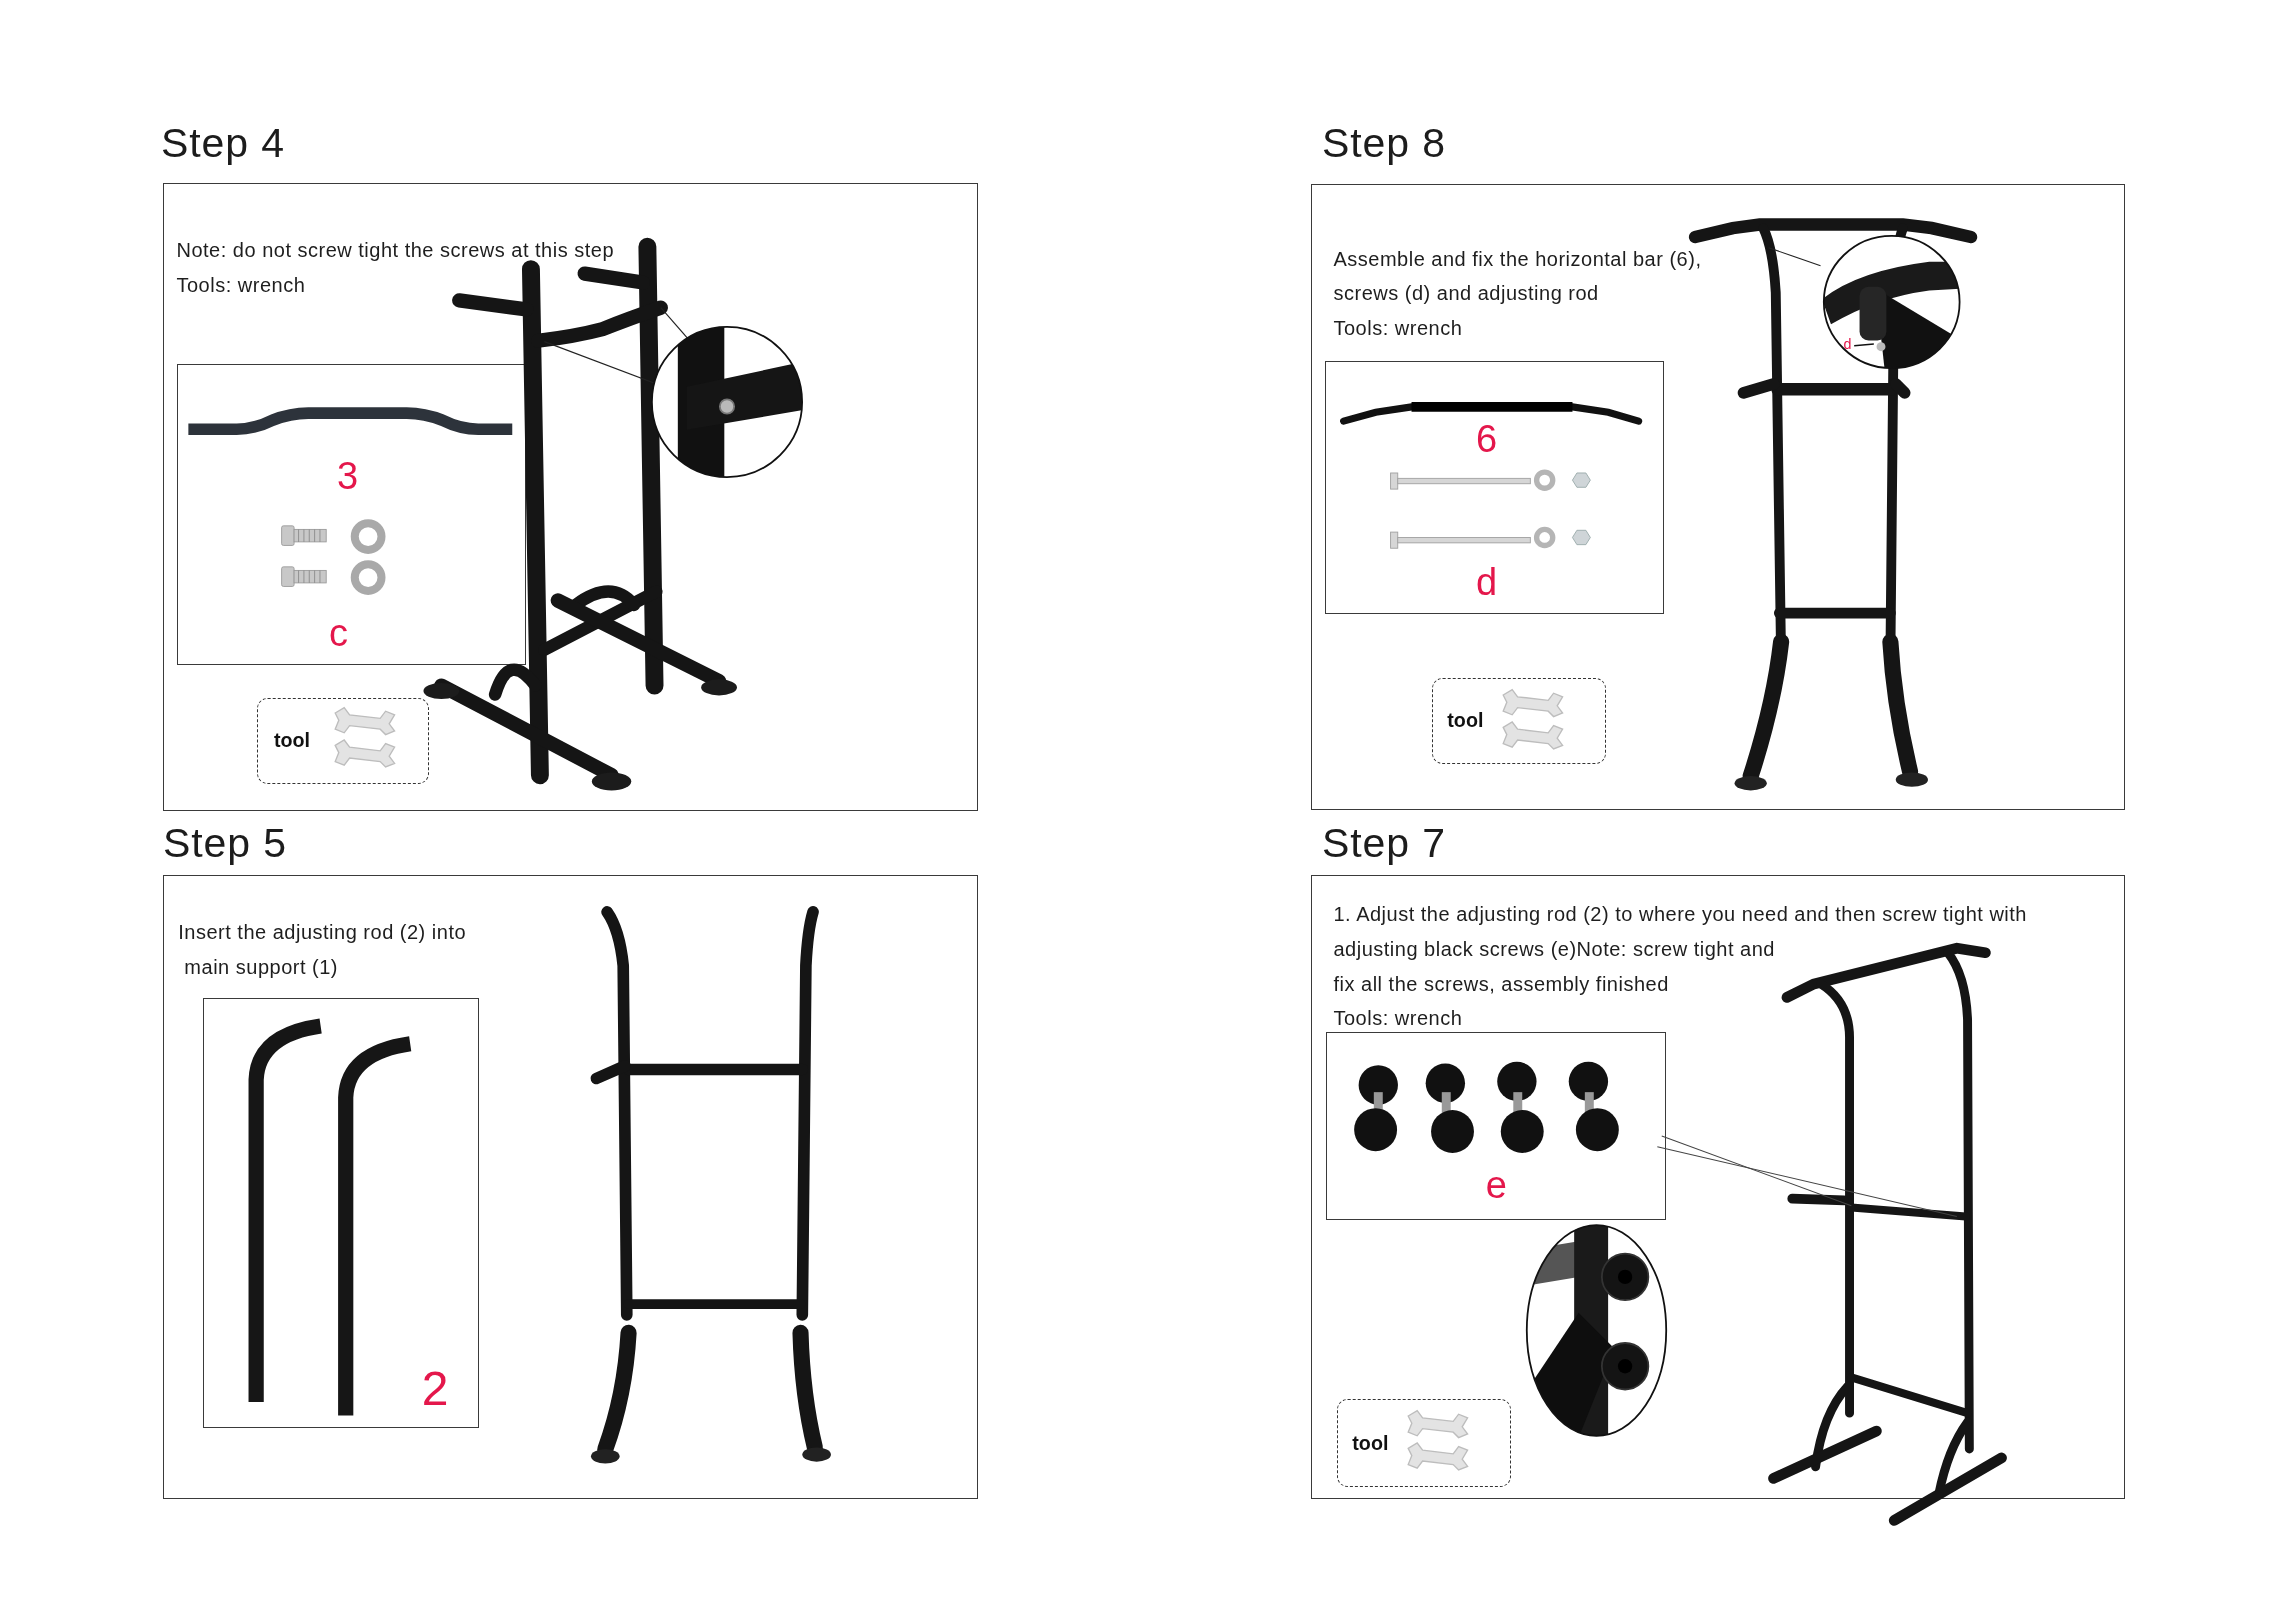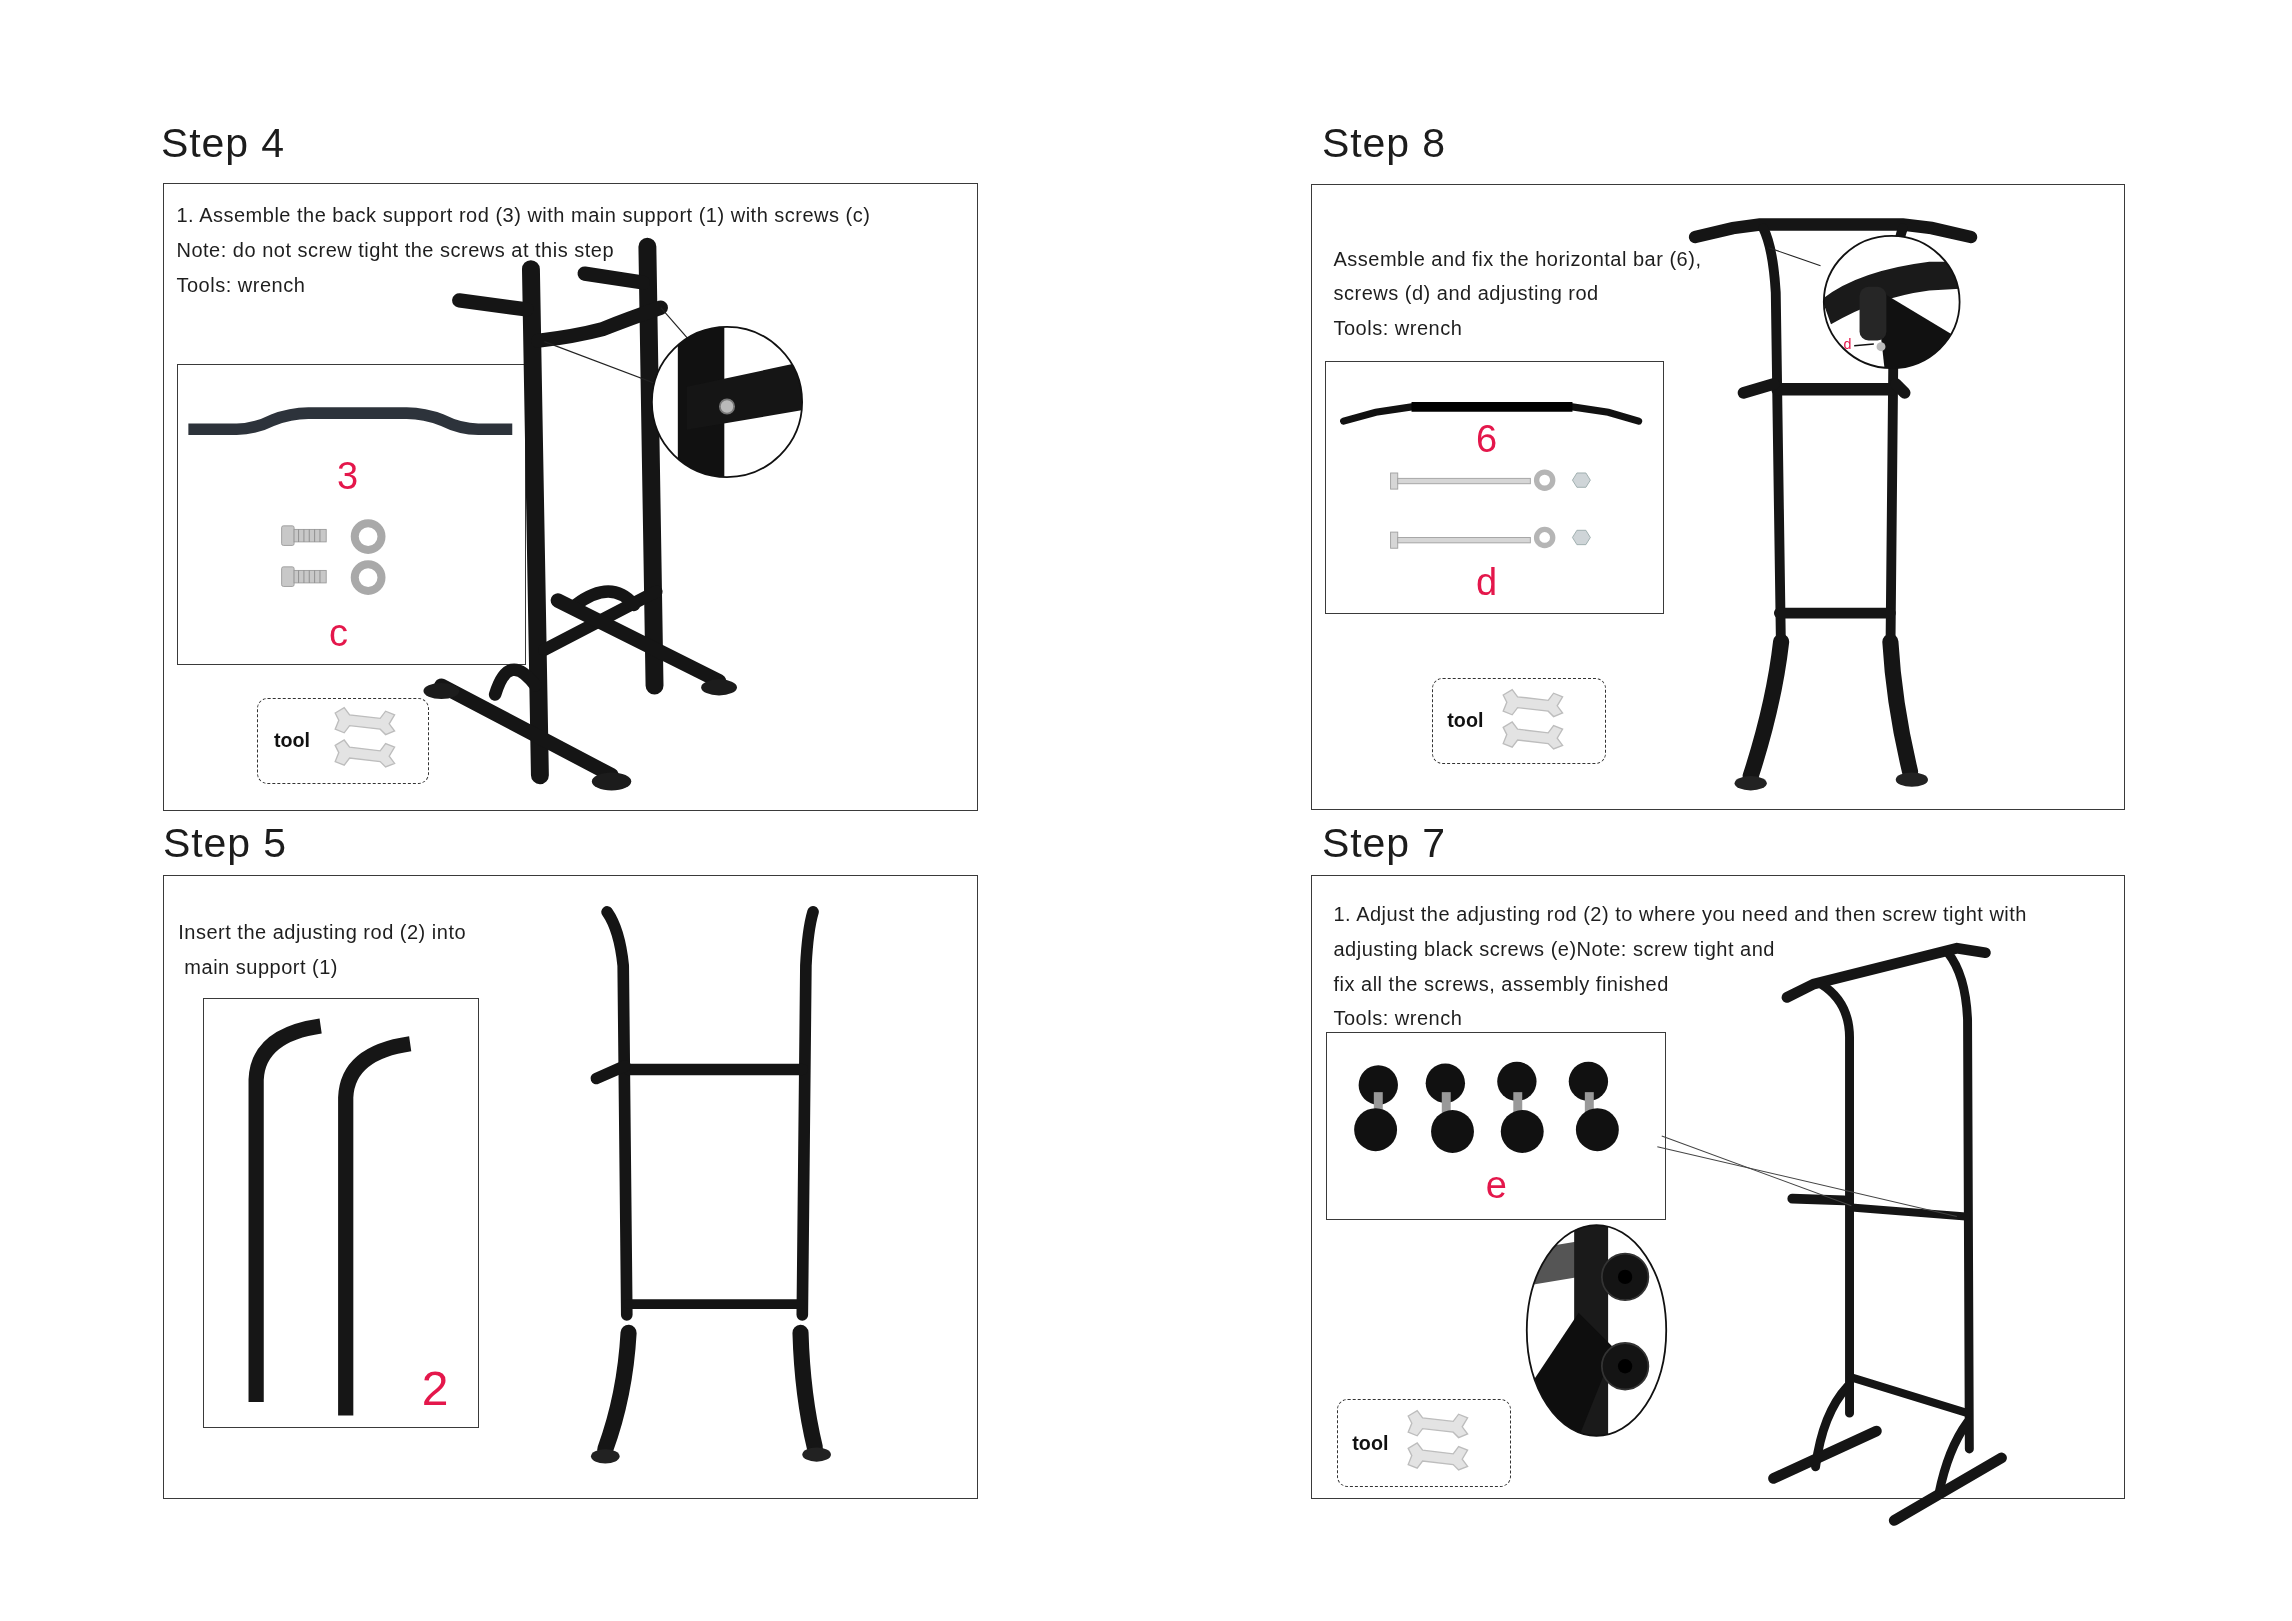--- a/index.html
+++ b/index.html
@@ -12,21 +12,20 @@
   .part-label { position:absolute; color:#e4174b; font-size:38px; font-weight:normal; text-align:center; }
   .toolbox { position:absolute; border:1.8px dashed #333; border-radius:10.7px; box-sizing:border-box; background:#fff; }
   .toolbox .tlabel { position:absolute; font-size:19.7px; color:#111;font-weight:bold; }
   svg { position:absolute; overflow:visible; }
 </style>
 </head>
 <body>
 
 <div class="step-title" style="left:161px; top:120px;">Step 4</div>
 <div class="panel" style="left:163px; top:183px; width:815px; height:628px;">
-  <div class="txt" style="left:12.5px; top:12.5px;">1. Assemble the back support rod (3) with main support (1) with screws (c)</div>
   <div class="txt" style="left:12.5px; top:48px;text-align:right;">Note: do not screw tight the screws at this step</div>
   <div class="txt" style="left:12.5px; top:83px;">Tools: wrench</div>
 
   <div class="inset" style="left:12.5px; top:180px; width:349px; height:301px;">
     <svg width="340" height="54" style="left:5.4px; top:39px;" viewBox="0 0 380 60">
       <path d="M6,28 L60,28 Q80,28 100,18 Q120,10 140,10 L250,10 Q270,10 290,18 Q310,28 330,28 L368,28" stroke="#2d333b" stroke-width="13" fill="none" stroke-linecap="butt"></path>
     </svg>
     <div class="part-label" style="left:143px; top:90px; width:54px;">3</div>
     <svg width="143" height="107" style="left:99px; top:143px;" viewBox="0 0 160 120">
       <g fill="#c8c8c8" stroke="#9a9a9a" stroke-width="1">

